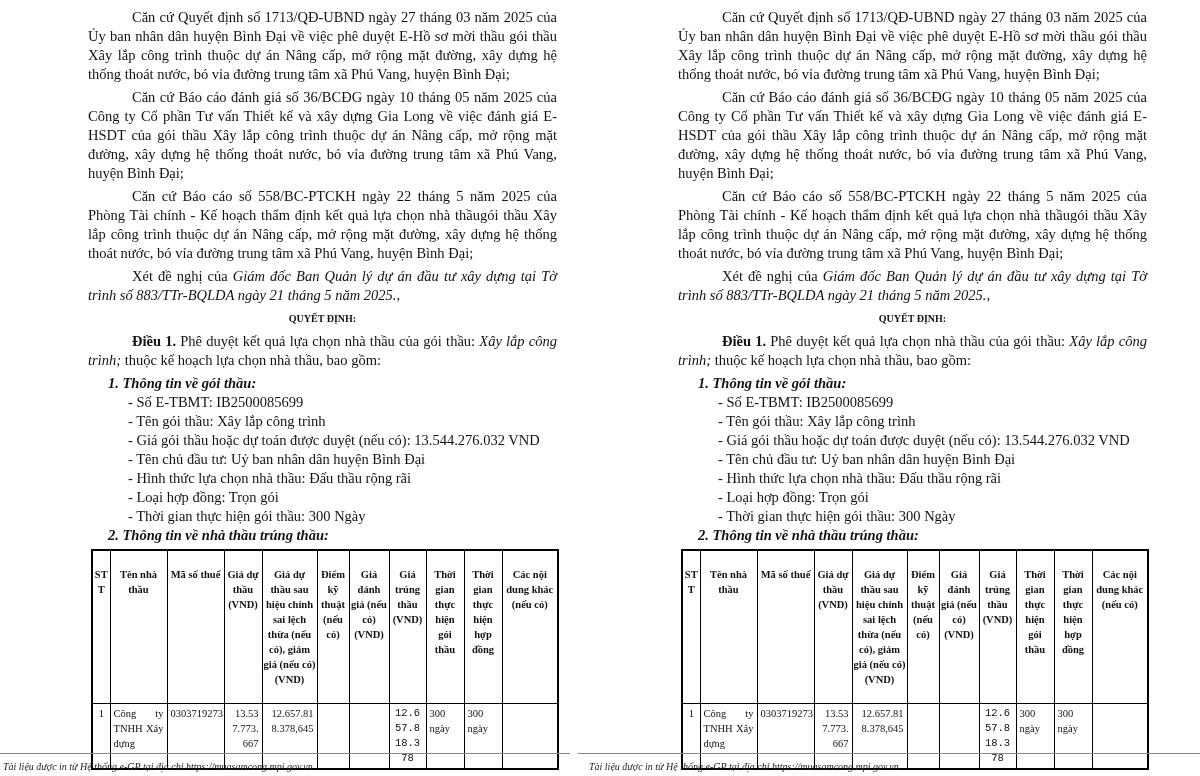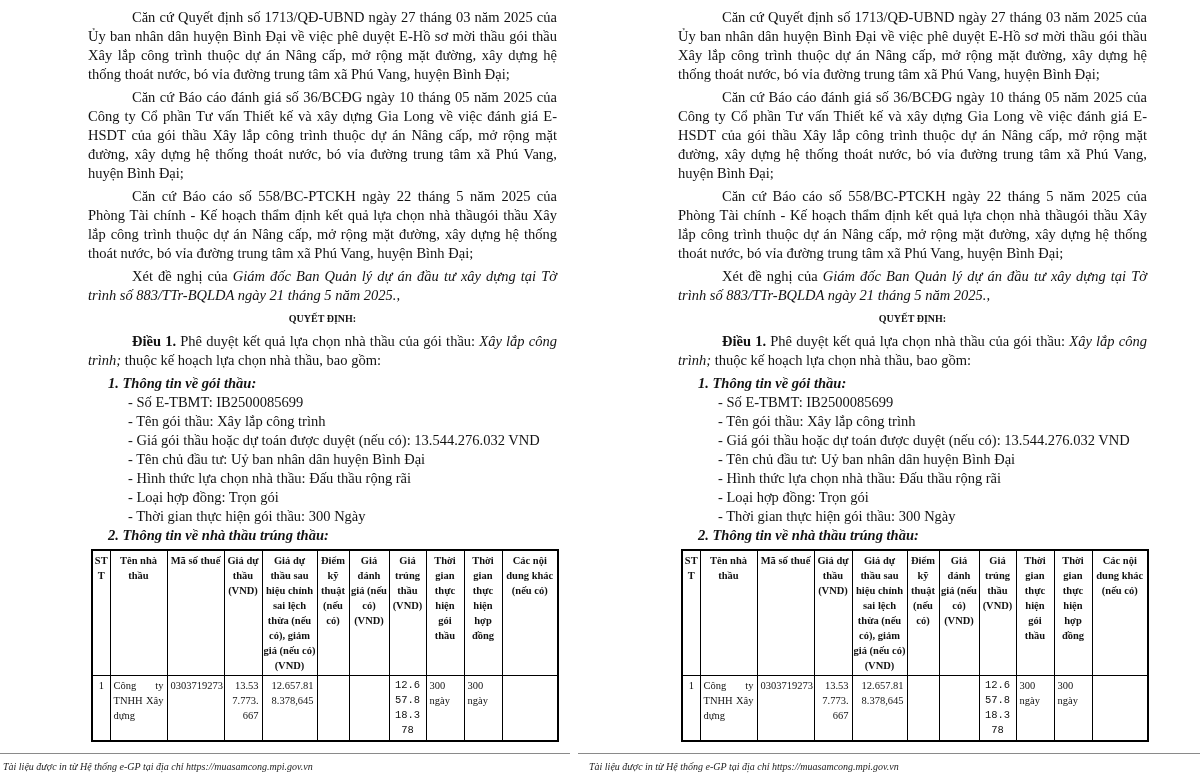--- a/index.html
+++ b/index.html
@@ -47,21 +47,21 @@
 
   table.bidders {
     border-collapse:collapse; table-layout:fixed;
     width:466px; margin-left:3px; margin-top:4px;
     border:2px solid #000;
   }
   table.bidders th, table.bidders td {
     border:1px solid #000;
     vertical-align:top;
     font-size:10.5px; line-height:15px;
-    padding:2px 1px;
+    padding:16px 1px;
     overflow:hidden;
   }
   table.bidders th {
     font-weight:bold; text-align:center;
     overflow-wrap:anywhere; word-break:break-word;
   }
   table.bidders td { padding:2px 3px; }
   td.c-stt { text-align:center; }
   td.c-name { text-align:justify; }
   td.c-tax { font-size:9.5px; }

